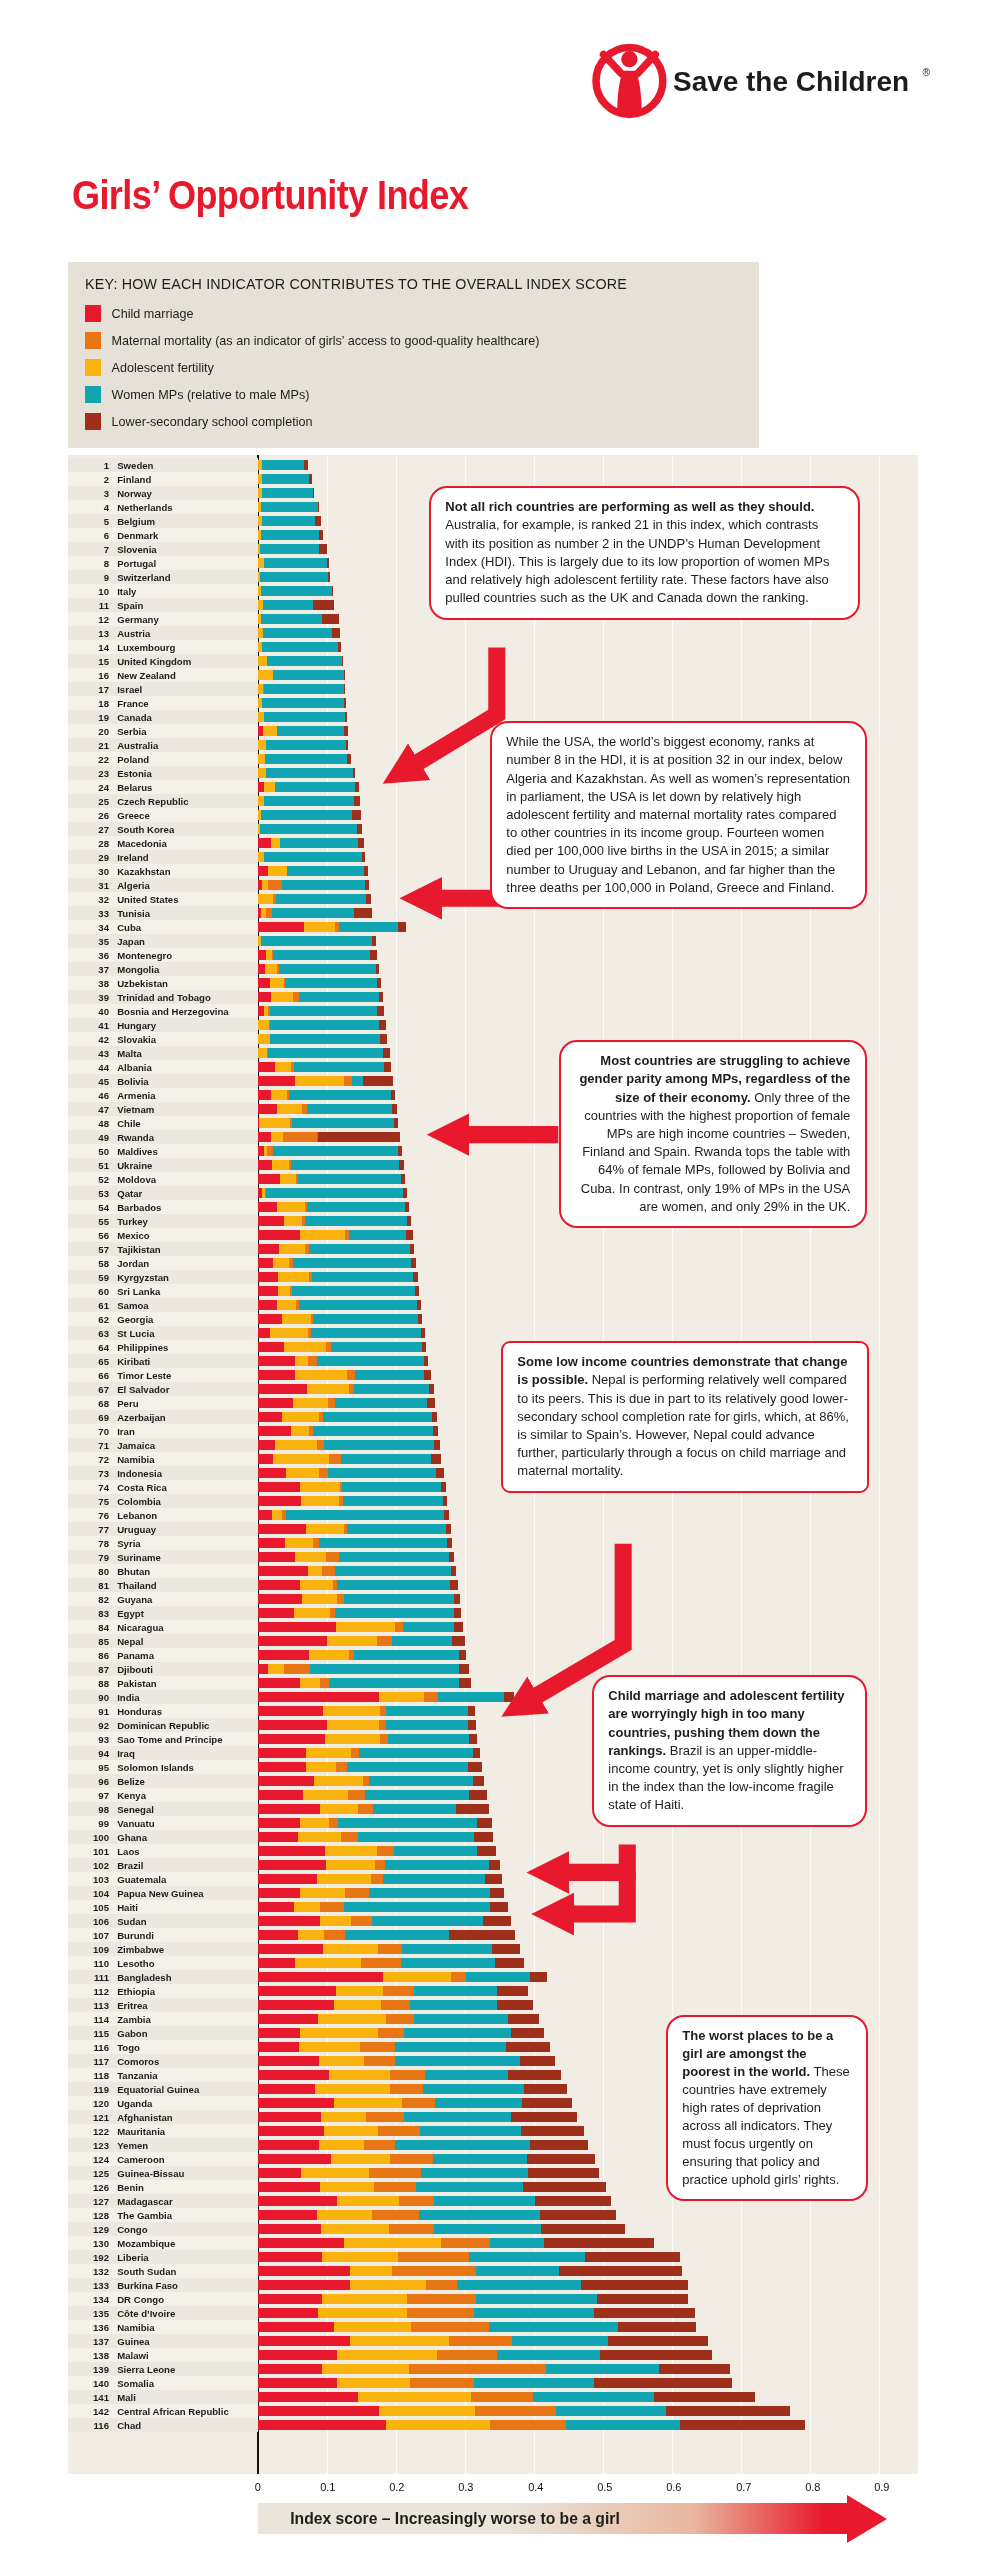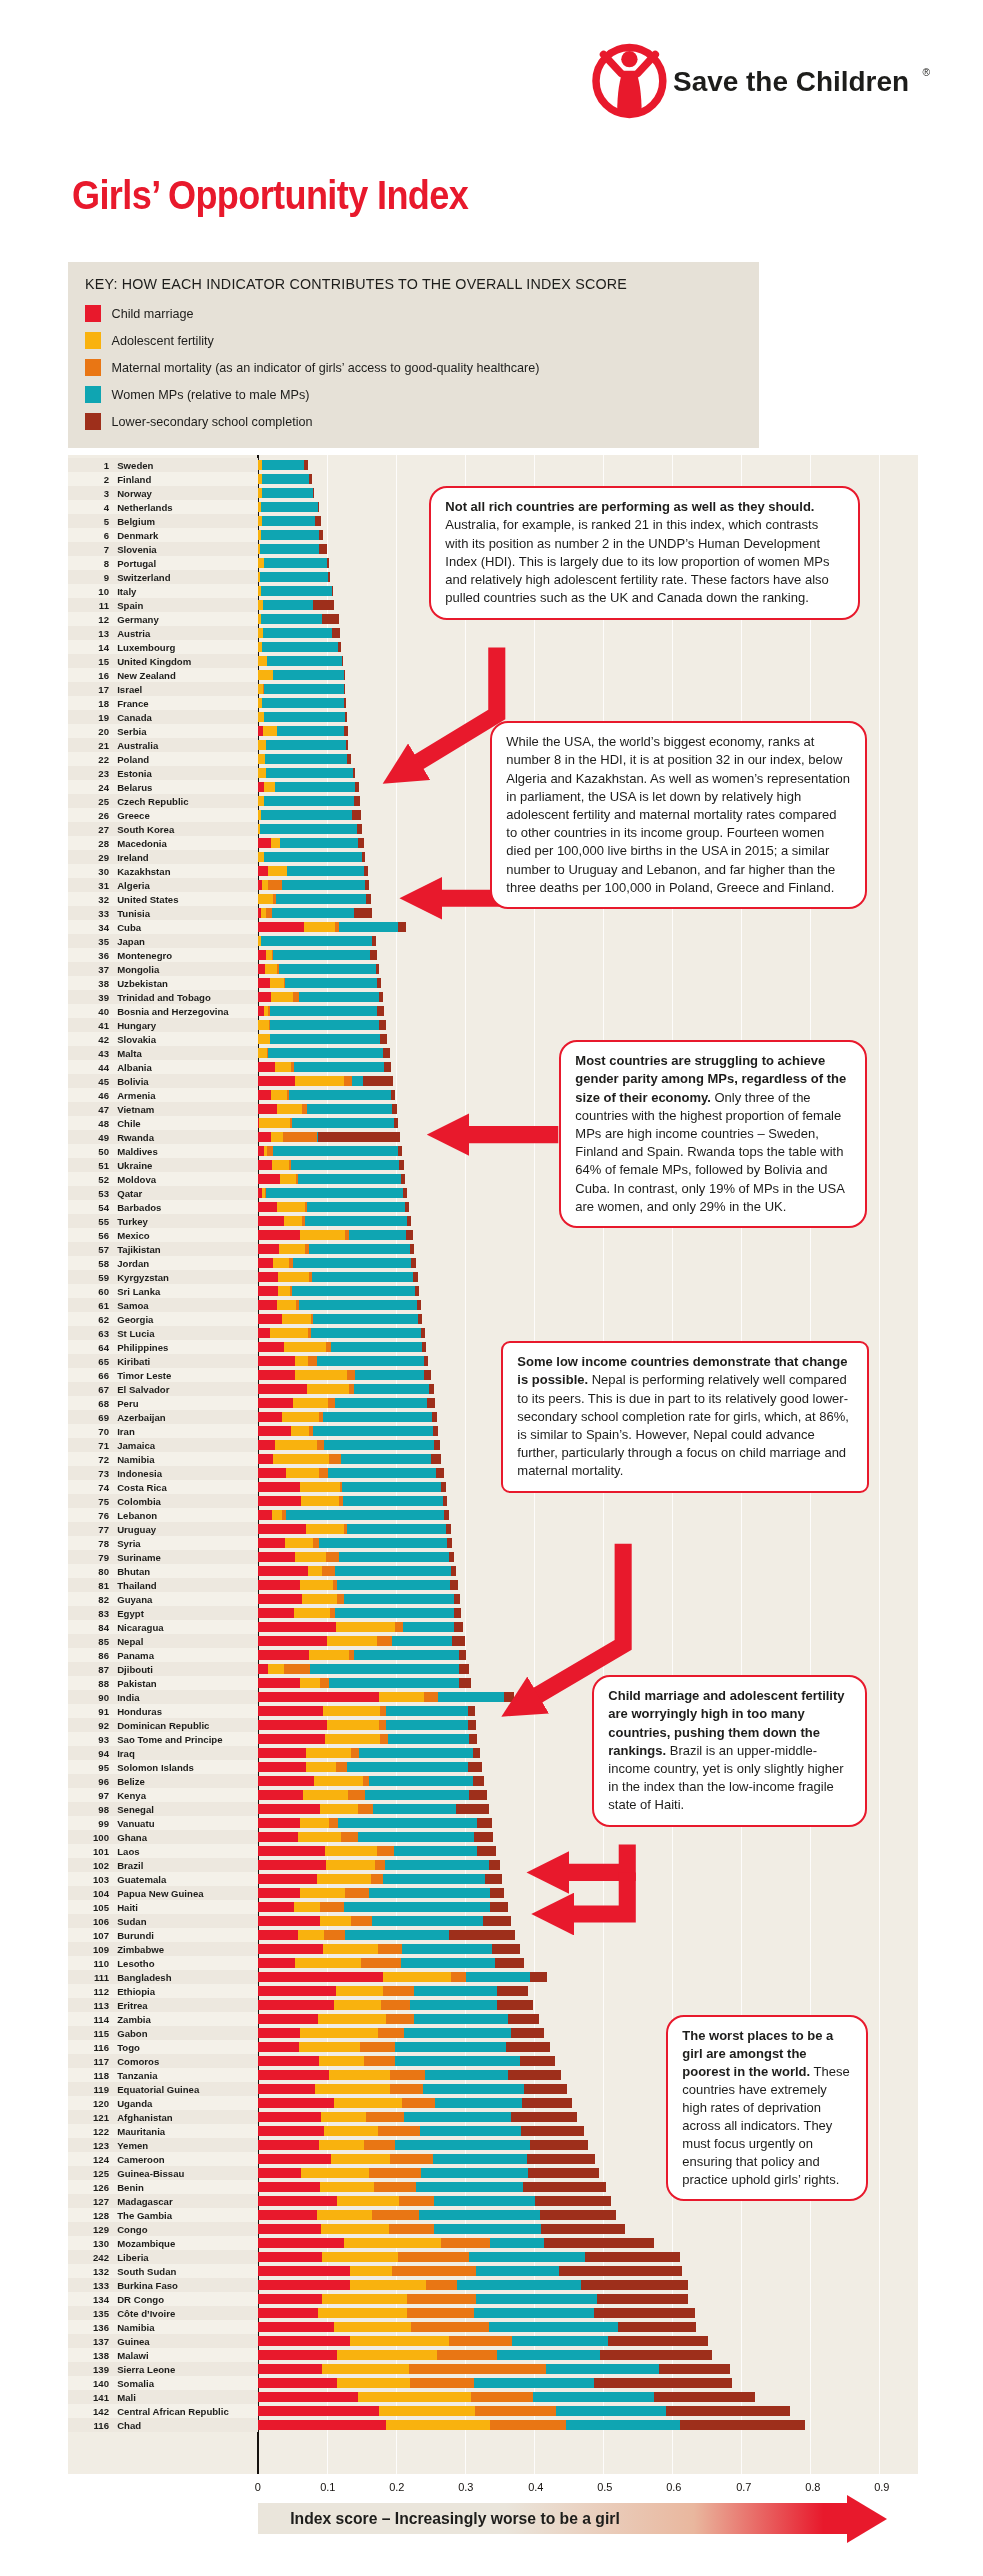--- a/index.html
+++ b/index.html
@@ -33,21 +33,21 @@
   .cname{padding-left:8.2px; font-weight:bold; font-size:9.6px; color:#1d1d1b; white-space:nowrap;}
   .bar{position:absolute; left:190px; top:2px; height:9.6px; display:flex;}
   .seg{height:100%; flex:0 0 auto;}
 
   
   .callout{position:absolute; z-index:6; background:#ffffff; border:2.7px solid #E8192C;
     border-radius:18px; padding:10.2px 14.3px; font-size:13px; line-height:1.40; color:#1d1d1b;}
   .callout .lead{font-weight:bold;}
   #c1{left:429px; top:486px;  width:398px;}
   #c2{left:490px; top:721px; width:344px;}
-  #c3{left:559px; top:1040px; width:275px;}
+  #c3{left:559px; top:1040px; width:275px;text-align:right;}
   #c4{left:501px; top:1341px; width:335px;border-radius:9px;}
   #c5{left:592px; top:1675px; width:242px;}
   #c6{left:666px; top:2015px; width:169px; line-height:1.38;}
 
   #arrows{position:absolute; left:0; top:0; z-index:5; pointer-events:none;}
 
   
   .tick{position:absolute; top:2481px; width:27px; margin-left:-13.7px; text-align:center;
     font-size:11px; color:#15110e; z-index:4;}
   #axis-arrow{position:absolute; left:258px; top:2503px; width:589px; height:31px; z-index:4;
@@ -78,26 +78,26 @@
   <div id="page-title">Girls’ Opportunity Index</div>
 
   <div id="key">
     <div id="key-title">KEY: HOW EACH INDICATOR CONTRIBUTES TO THE OVERALL INDEX SCORE</div>
     <div id="key-items">
         <div class="key-item">
           <span class="key-chip" style="background: rgb(232, 25, 44);"></span>
           <span class="key-label">Child marriage</span>
         </div>
         <div class="key-item">
+          <span class="key-chip" style="background: rgb(233, 118, 20);"></span>
+          <span class="key-label">Maternal mortality (as an indicator of girls’ access to good-quality healthcare)</span>
+        </div>
+        <div class="key-item">
           <span class="key-chip" style="background: rgb(249, 178, 14);"></span>
           <span class="key-label">Adolescent fertility</span>
-        </div>
-        <div class="key-item">
-          <span class="key-chip" style="background: rgb(233, 118, 20);"></span>
-          <span class="key-label">Maternal mortality (as an indicator of girls’ access to good-quality healthcare)</span>
         </div>
         <div class="key-item">
           <span class="key-chip" style="background: rgb(15, 165, 178);"></span>
           <span class="key-label">Women MPs (relative to male MPs)</span>
         </div>
         <div class="key-item">
           <span class="key-chip" style="background: rgb(158, 47, 27);"></span>
           <span class="key-label">Lower-secondary school completion</span>
         </div>
       </div>
@@ -1705,21 +1705,21 @@
           <div class="bar">
             <span class="seg" style="width: 86px; background: rgb(232, 25, 44);"></span>
             <span class="seg" style="width: 97px; background: rgb(249, 178, 14);"></span>
             <span class="seg" style="width: 49px; background: rgb(233, 118, 20);"></span>
             <span class="seg" style="width: 54px; background: rgb(15, 165, 178);"></span>
             <span class="seg" style="width: 110px; background: rgb(158, 47, 27);"></span>
           </div>
         </div>
         <div class="row">
           <div class="label">
-            <span class="rank">242</span>
+            <span class="rank">192</span>
             <span class="cname">Liberia</span>
           </div>
           <div class="bar">
             <span class="seg" style="width: 64px; background: rgb(232, 25, 44);"></span>
             <span class="seg" style="width: 76px; background: rgb(249, 178, 14);"></span>
             <span class="seg" style="width: 71px; background: rgb(233, 118, 20);"></span>
             <span class="seg" style="width: 116px; background: rgb(15, 165, 178);"></span>
             <span class="seg" style="width: 95px; background: rgb(158, 47, 27);"></span>
           </div>
         </div>

